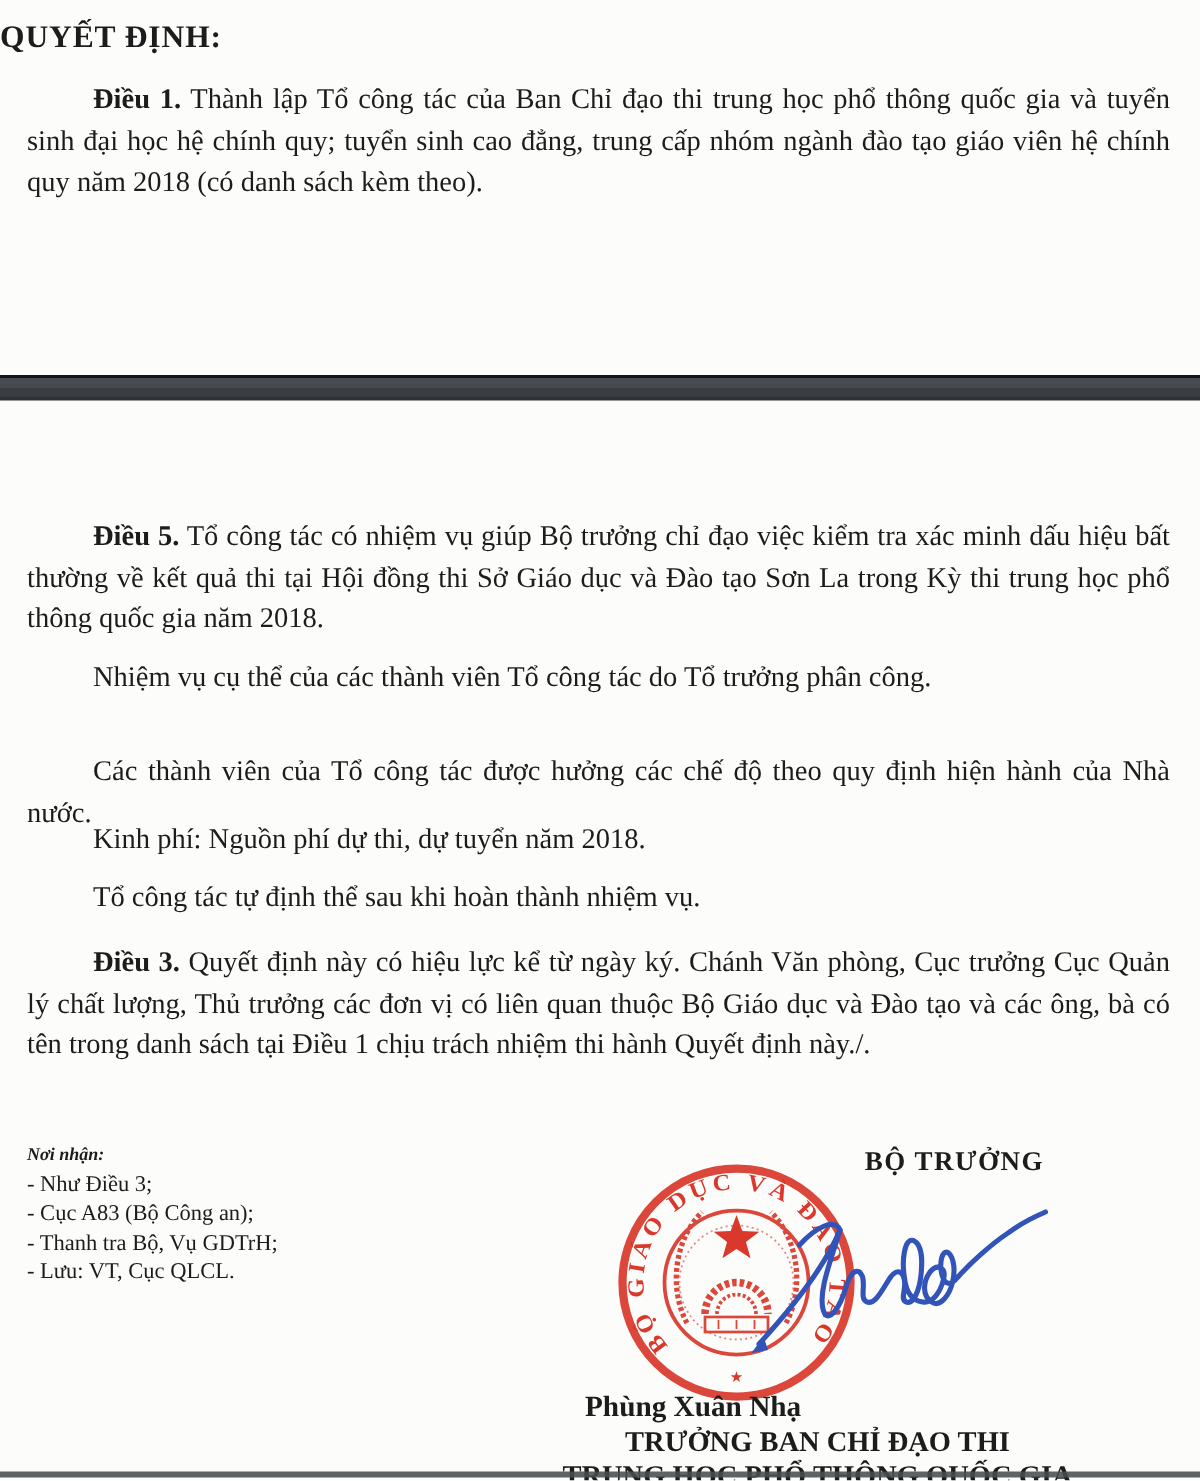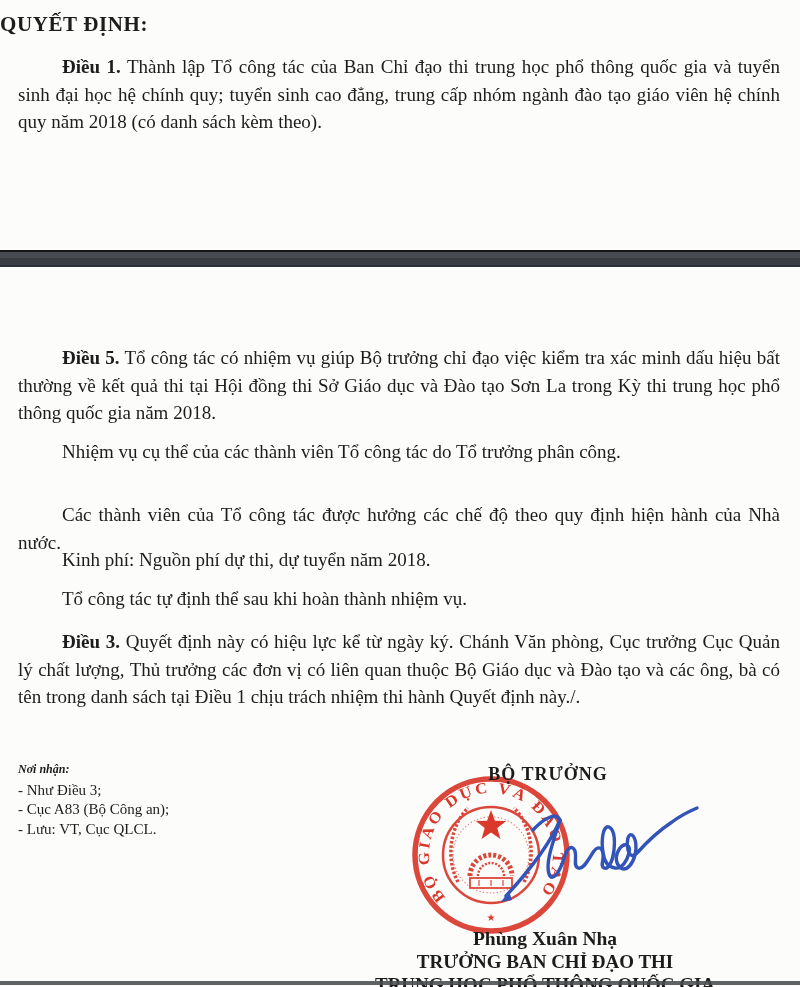--- a/index.html
+++ b/index.html
@@ -26,25 +26,25 @@
     position:absolute;left:0;width:800px;top:981px;height:4px;z-index:5;
     background:rgba(74,77,81,.88);
   }
   .recipients{
     position:absolute;left:18px;top:760px;width:280px;
     font-size:15px;line-height:19.5px;
   }
   .recipients .head{font-size:12px;font-weight:bold;font-style:italic;margin-bottom:1px;}
   .sig-title{
     position:absolute;top:764px;left:400px;width:296px;z-index:3;
-    text-align:center;font-size:18px;font-weight:bold;letter-spacing:1px;
+    text-align:right;font-size:18px;font-weight:bold;letter-spacing:1px;
   }
   .sig-name{
     position:absolute;top:928px;left:390px;width:310px;z-index:3;
-    text-align:center;font-size:19.5px;font-weight:bold;
+    text-align:left;font-size:19.5px;font-weight:bold;
   }
   .sig-role1{
     position:absolute;top:951px;left:370px;width:350px;z-index:3;
     text-align:center;font-size:19px;font-weight:bold;
   }
   .sig-role2{
     position:absolute;top:974px;left:355px;width:380px;z-index:3;
     text-align:center;font-size:19px;font-weight:bold;
   }
   .seal-svg{position:absolute;left:401px;top:767px;z-index:1;}
@@ -70,20 +70,21 @@
   <p class="para indent" style="top:546px">Kinh phí: Nguồn phí dự thi, dự tuyển năm 2018.</p>
 
   <p class="para indent" style="top:585px">Tổ công tác tự định thể sau khi hoàn thành nhiệm vụ.</p>
 
   <p class="para indent" style="top:628px"><b class="lead">Điều 3.</b> <span>Quyết định này có hiệu lực kể từ ngày ký. Chánh Văn phòng, Cục trưởng Cục Quản lý chất lượng, Thủ trưởng các đơn vị có liên quan thuộc Bộ Giáo dục và Đào tạo và các ông, bà có tên trong danh sách tại Điều 1 chịu trách nhiệm thi hành Quyết định này./.</span></p>
 
   <div class="recipients">
     <div class="head">Nơi nhận:</div>
     <div>- Như Điều 3;</div>
     <div>- Cục A83 (Bộ Công an);</div>
+    <div>- Thanh tra Bộ, Vụ GDTrH;</div>
     <div>- Lưu: VT, Cục QLCL.</div>
   </div>
 
   <div class="sig-title">BỘ TRƯỞNG</div>
 
   <svg class="seal-svg" width="180" height="180" viewBox="0 0 180 180">
     <g stroke="#d9382b" fill="none" opacity="0.92">
       <circle cx="90" cy="88" r="76" stroke-width="5.5"></circle>
       <circle cx="90" cy="88" r="48" stroke-width="2.5"></circle>
       <circle cx="90" cy="88" r="38" stroke-width="1.2" stroke-dasharray="1.3,2.2" opacity="0.65"></circle>

